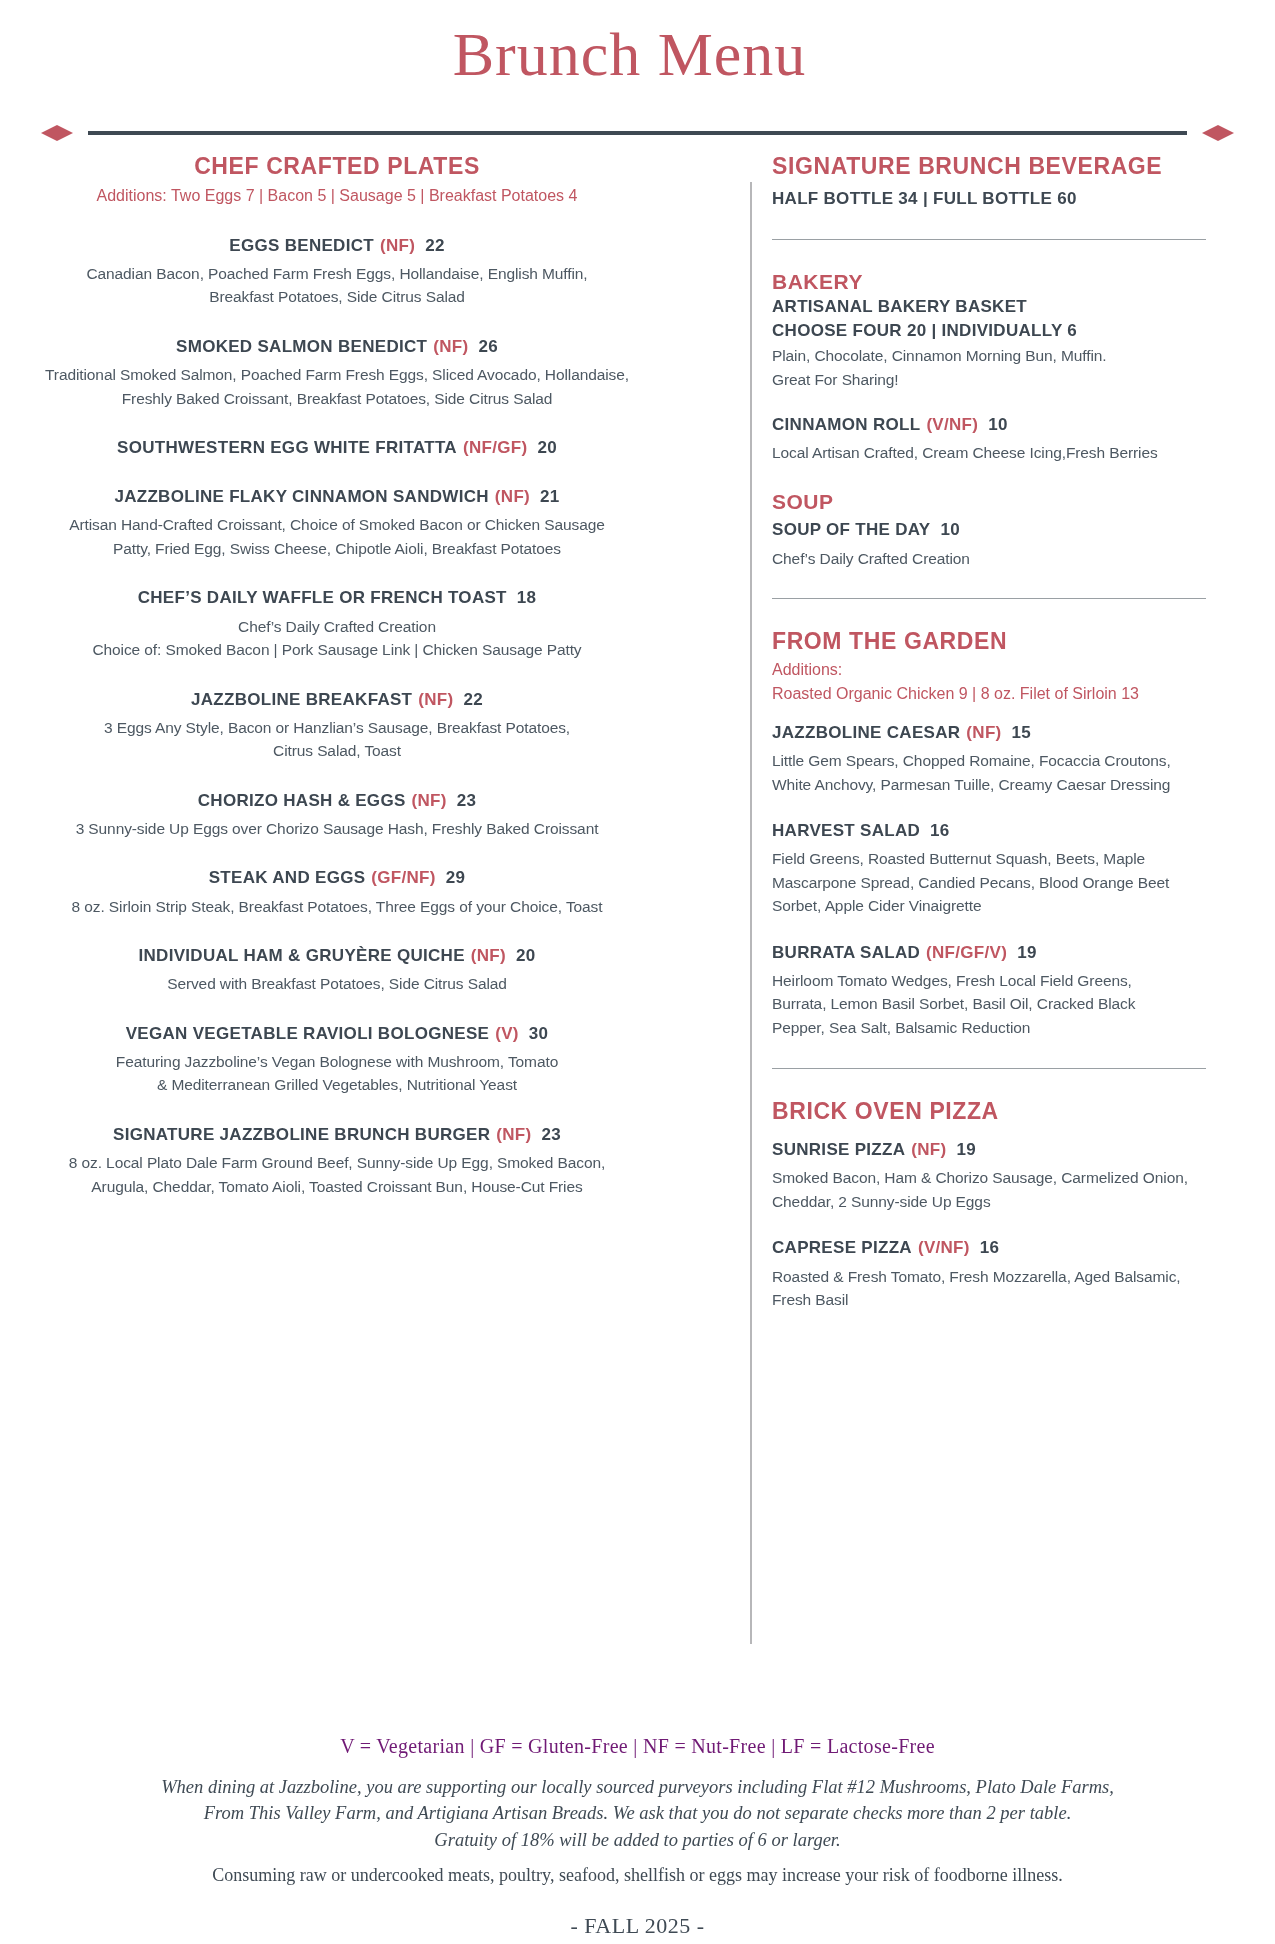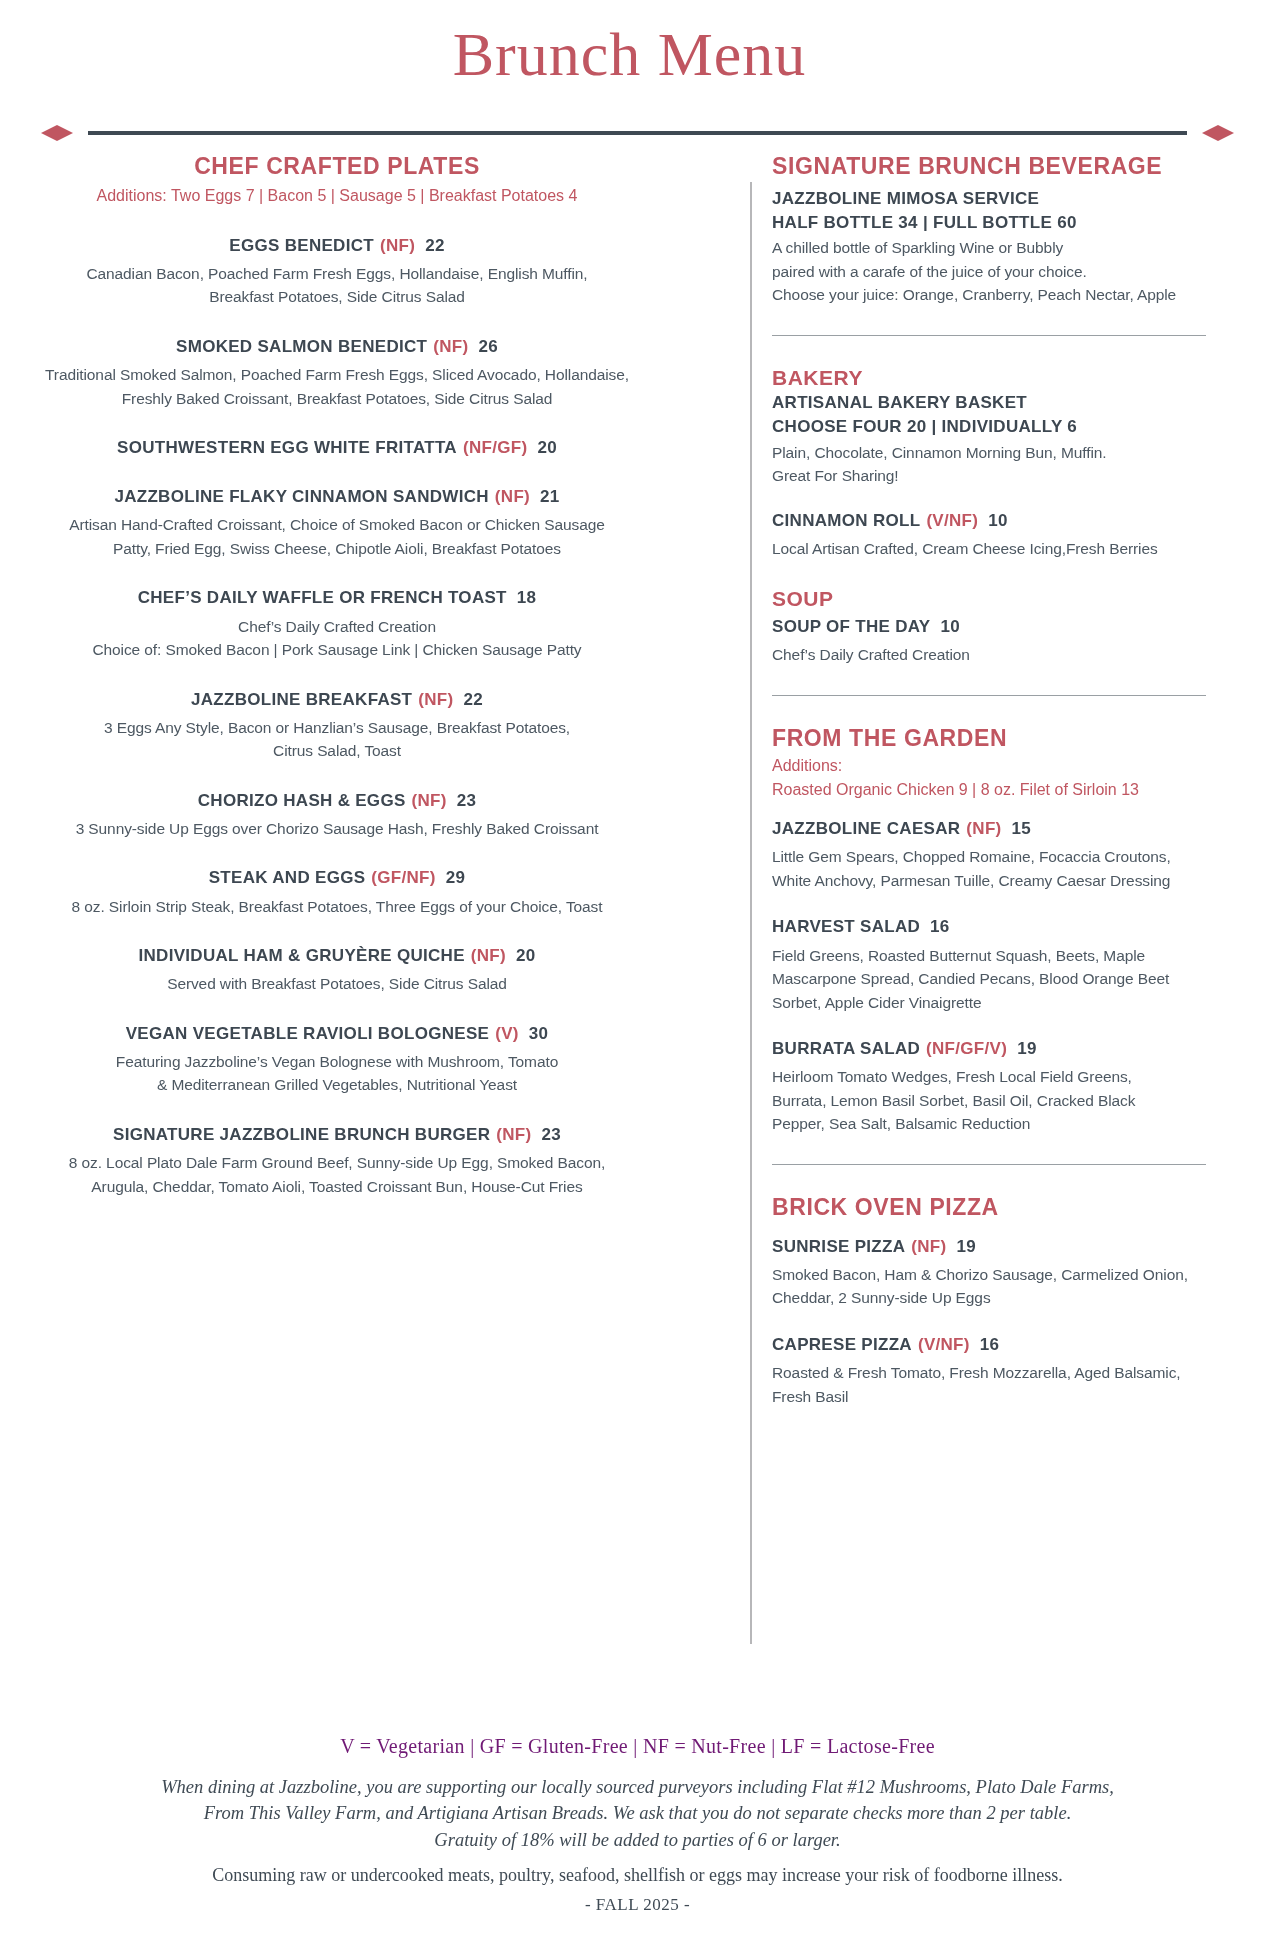--- a/index.html
+++ b/index.html
@@ -60,21 +60,21 @@
 
   
   .footer { position:absolute; top:1735px; left:0; right:0; text-align:center; }
   .legend { font-family:"Liberation Serif", serif; font-size:20px; color:#701a75; letter-spacing:.3px; }
   .note {
     font-family:"Liberation Serif", serif; font-style:italic;
     font-size:18.5px; color:#3f4a54; line-height:1.42;
     margin-top:16px; white-space:pre-line;
   }
   .warning { font-family:"Liberation Serif", serif; font-size:18px; color:#3f4a54; margin-top:12px; }
-  .season  { font-family:"Liberation Serif", serif; font-size:17px; color:#3f4a54; margin-top:9px; letter-spacing:.5px; }
+  .season  { font-family:"Liberation Serif", serif; font-size:22px; color:#3f4a54; margin-top:27px; letter-spacing:.5px; }
 </style>
 </head>
 <body>
 
 <div class="menu-header">
   <div class="menu-title">Brunch Menu</div>
 </div>
 <div class="title-rule-row">
   <span class="diamond left"></span>
   <span class="title-rule"></span>
@@ -171,25 +171,21 @@
   </div>
 </div>
   </div>
 
   <div class="v-divider"></div>
 
   <div class="col-right">
 
     <div>
       <div class="section-header">SIGNATURE BRUNCH BEVERAGE</div>
-      <div class="bold-line">JAZZBOLINE MIMOSA SERVICE</div>
       <div class="bold-line">HALF BOTTLE  34  |  FULL BOTTLE 60</div>
-      <div class="item-desc mt2">A chilled bottle of Sparkling Wine or Bubbly
-paired with a carafe of the juice of your choice.
-Choose your juice: Orange, Cranberry, Peach Nectar, Apple</div>
     </div>
 
     <div class="h-divider"></div>
 
     <div>
       <div class="sub-header">BAKERY</div>
       <div class="bold-line">ARTISANAL BAKERY BASKET</div>
       <div class="bold-line">CHOOSE FOUR 20  |  INDIVIDUALLY  6</div>
       <div class="item-desc mt2 mb22">Plain, Chocolate, Cinnamon Morning Bun, Muffin.
 Great For Sharing!</div>

